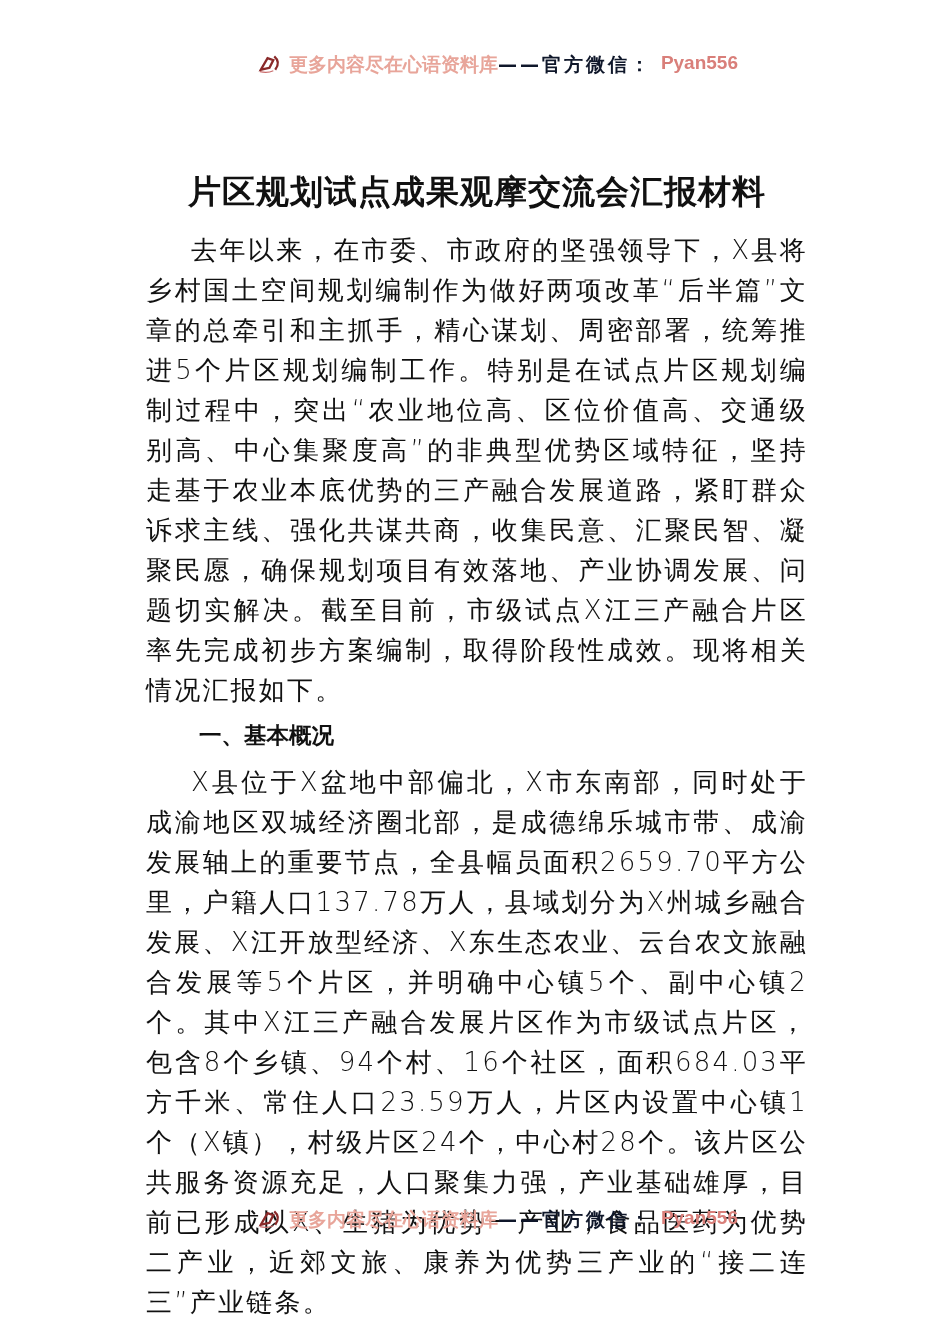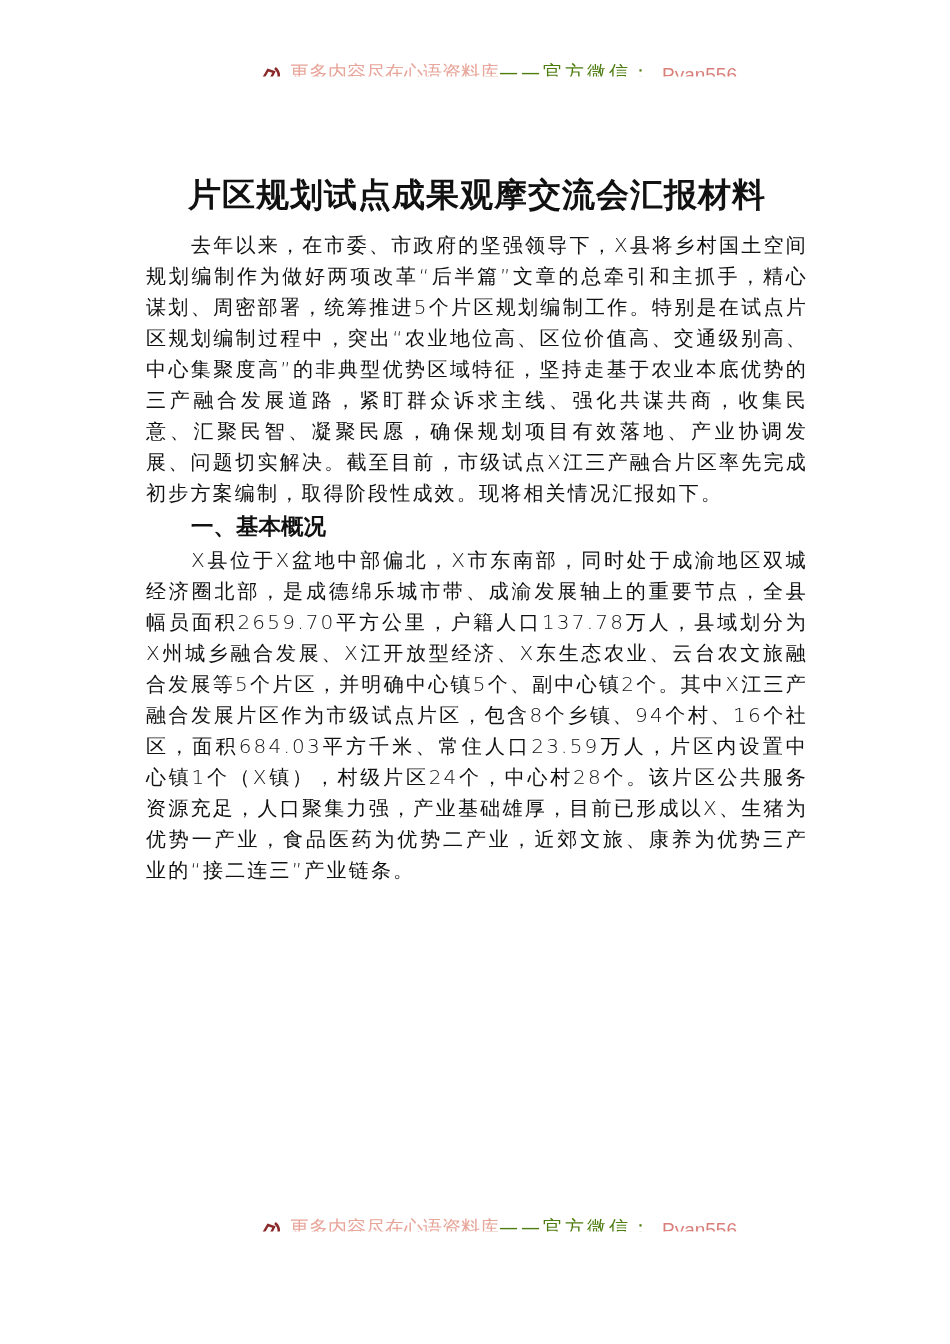--- a/index.html
+++ b/index.html
@@ -1,27 +1,27 @@
 <!DOCTYPE html>
 <html><head>
 <meta charset="utf-8">
 <style>
   html, body { margin:0; padding:0; background:#ffffff; }
   body { width:950px; height:1344px; position:relative; overflow:hidden; font-family:"DejaVu Serif","Liberation Serif", serif; color:#111; }
-  .watermark { position:absolute; left:258px; width:480px; height:34px; display:flex; align-items:flex-end; font-family:"DejaVu Sans","Liberation Sans", sans-serif; font-size:19px; white-space:nowrap; overflow:hidden; }
+  .watermark { position:absolute; left:258px; width:480px; height:34px; display:flex; align-items:flex-start; font-family:"DejaVu Sans","Liberation Sans", sans-serif; font-size:19px; white-space:nowrap; overflow:hidden;font-weight:bold; }
   .watermark.top { top:52px; clip-path: inset(0 0 28% 0); }
   .watermark.bottom { top:1207px; clip-path: inset(0 0 28% 0); }
   .wm-logo { width:26px; height:22px; margin-right:6px; }
   .wm-red { color:#e8a59a; }
-  .wm-gray { color:#4d7c0f; letter-spacing:3px; }
+  .wm-gray { color:#0f172a; letter-spacing:3px; }
   .wm-id { color:#d97f7a; font-family:"Liberation Sans", sans-serif; margin-left:9px; }
   .page { position:absolute; left:146px; top:172px; width:662px; }
-  .title { text-align:center; font-size:33px; font-weight:bold; letter-spacing:1px; margin:0 0 12px 0; height:46px; line-height:46px; font-family:Liberation Sans, sans-serif; }
-  .para { font-size:20px; line-height:31px; text-align:justify; text-align-last:left; margin:0; letter-spacing:2.2px; text-indent:45px; font-family:"DejaVu Sans","Liberation Sans", sans-serif; font-weight:300; }
-  .heading { font-size:22.5px; line-height:35.6px; font-weight:bold; text-indent:45px; margin:0; font-family:"DejaVu Sans","Liberation Sans", sans-serif; }
+  .title { text-align:center; font-size:33px; font-weight:bold; letter-spacing:1px; margin:0 0 12px 0; height:46px; line-height:46px; font-family:Liberation Mono, monospace; }
+  .para { font-size:26px; line-height:40px; text-align:justify; text-align-last:left; margin:0; letter-spacing:2.2px; text-indent:45px; font-family:"DejaVu Sans","Liberation Sans", sans-serif; font-weight:300; }
+  .heading { font-size:22.5px; line-height:35.6px; font-weight:bold; text-indent:45px; margin:8px; font-family:"DejaVu Sans","Liberation Sans", sans-serif; }
 </style>
 </head>
 <body>
 
 <div class="watermark top">
   <svg class="wm-logo" viewBox="0 0 26 22">
     <path d="M3 18 L10 6 L16 8 L12 16 Z" fill="none" stroke="#8a2a2a" stroke-width="2.4"></path>
     <path d="M17 4 Q24 10 18 18" fill="none" stroke="#8a2a2a" stroke-width="2.4"></path>
     <path d="M2 20 Q10 22 16 19" fill="none" stroke="#c96b6b" stroke-width="1.2"></path>
   </svg>

